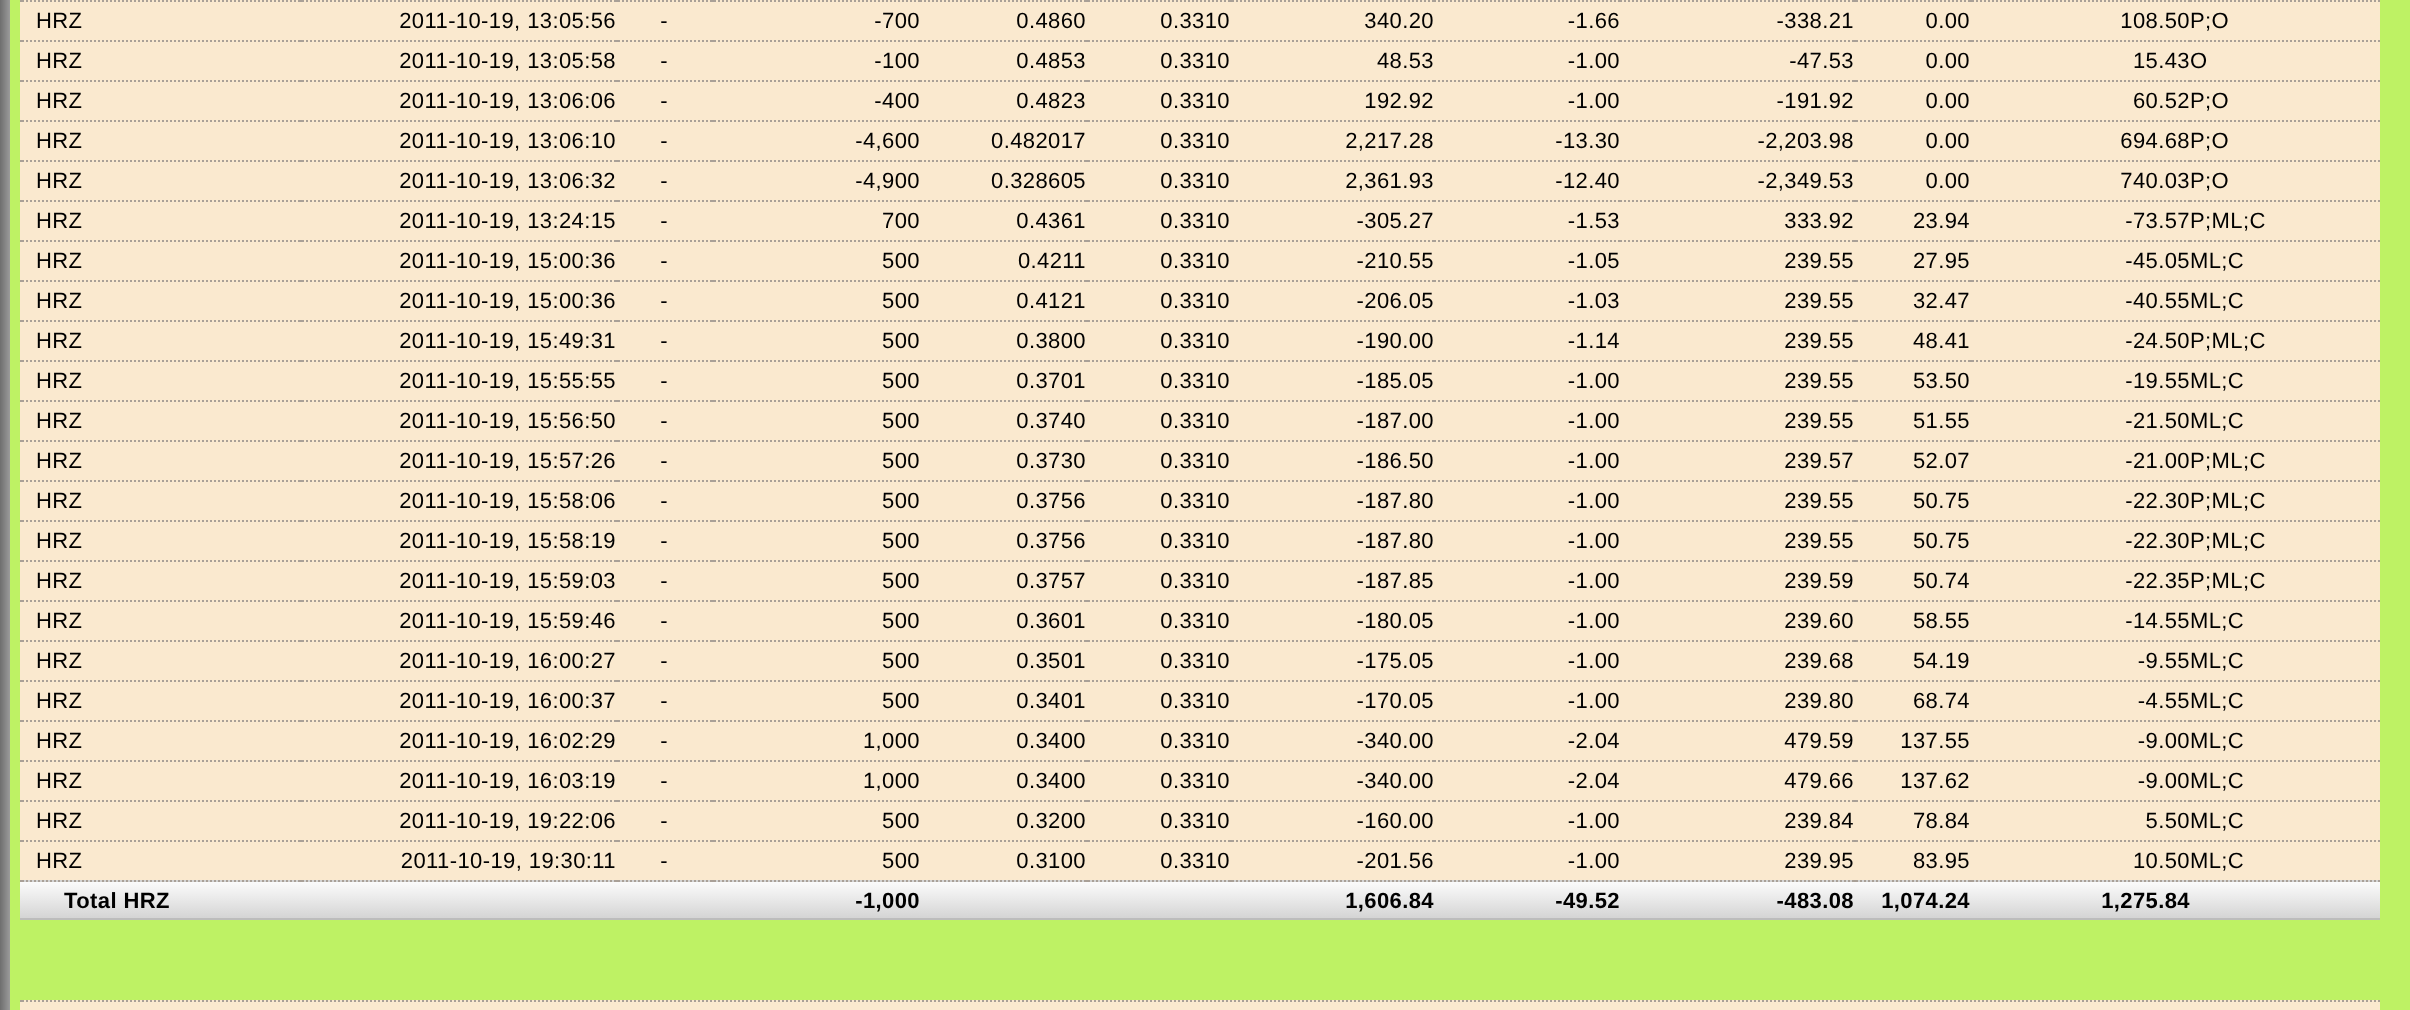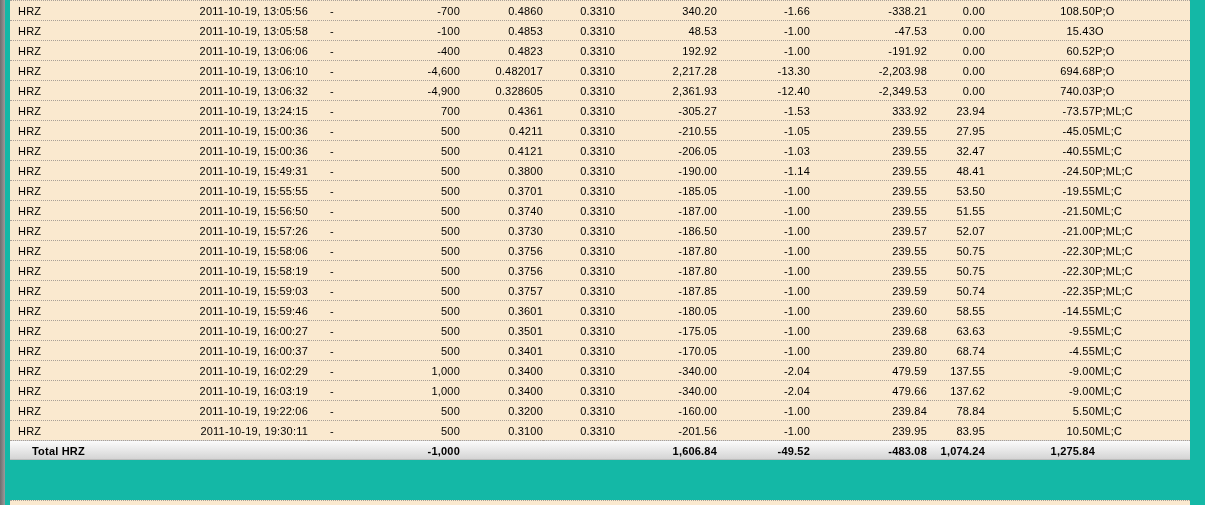--- a/index.html
+++ b/index.html
@@ -1,19 +1,19 @@
 <!DOCTYPE html>
 <html><head>
 <meta charset="utf-8">
 <style>
   html,body{margin:0;padding:0;background:#ffffff;}
   .screen{
     position:relative;width:1205px;height:505px;overflow:hidden;
     font-family:"Liberation Sans","DejaVu Sans",sans-serif;
-    font-size:11px;color:#000;background:#14b8a6;
+    font-size:11px;color:#000;background:#bef264;
   }
   .left-strip{
     position:absolute;left:0;top:0;width:5px;height:505px;
     background:linear-gradient(90deg,#6e6e6e,#9b9b9b);
   }
   table.trades{
     position:absolute;left:10px;top:0;width:1180px;
     border-collapse:separate;border-spacing:0;table-layout:fixed;
   }
   td{
@@ -287,21 +287,21 @@
         <tr class="data">
           <td class="c0">HRZ</td>
           <td class="c1">2011-10-19, 16:00:27</td>
           <td class="c2">-</td>
           <td class="c3">500</td>
           <td class="c4">0.3501</td>
           <td class="c5">0.3310</td>
           <td class="c6">-175.05</td>
           <td class="c7">-1.00</td>
           <td class="c8">239.68</td>
-          <td class="c9">63.63</td>
+          <td class="c9">54.19</td>
           <td class="c10">-9.55</td>
           <td class="c11">ML;C</td>
         </tr>
         <tr class="data">
           <td class="c0">HRZ</td>
           <td class="c1">2011-10-19, 16:00:37</td>
           <td class="c2">-</td>
           <td class="c3">500</td>
           <td class="c4">0.3401</td>
           <td class="c5">0.3310</td>

